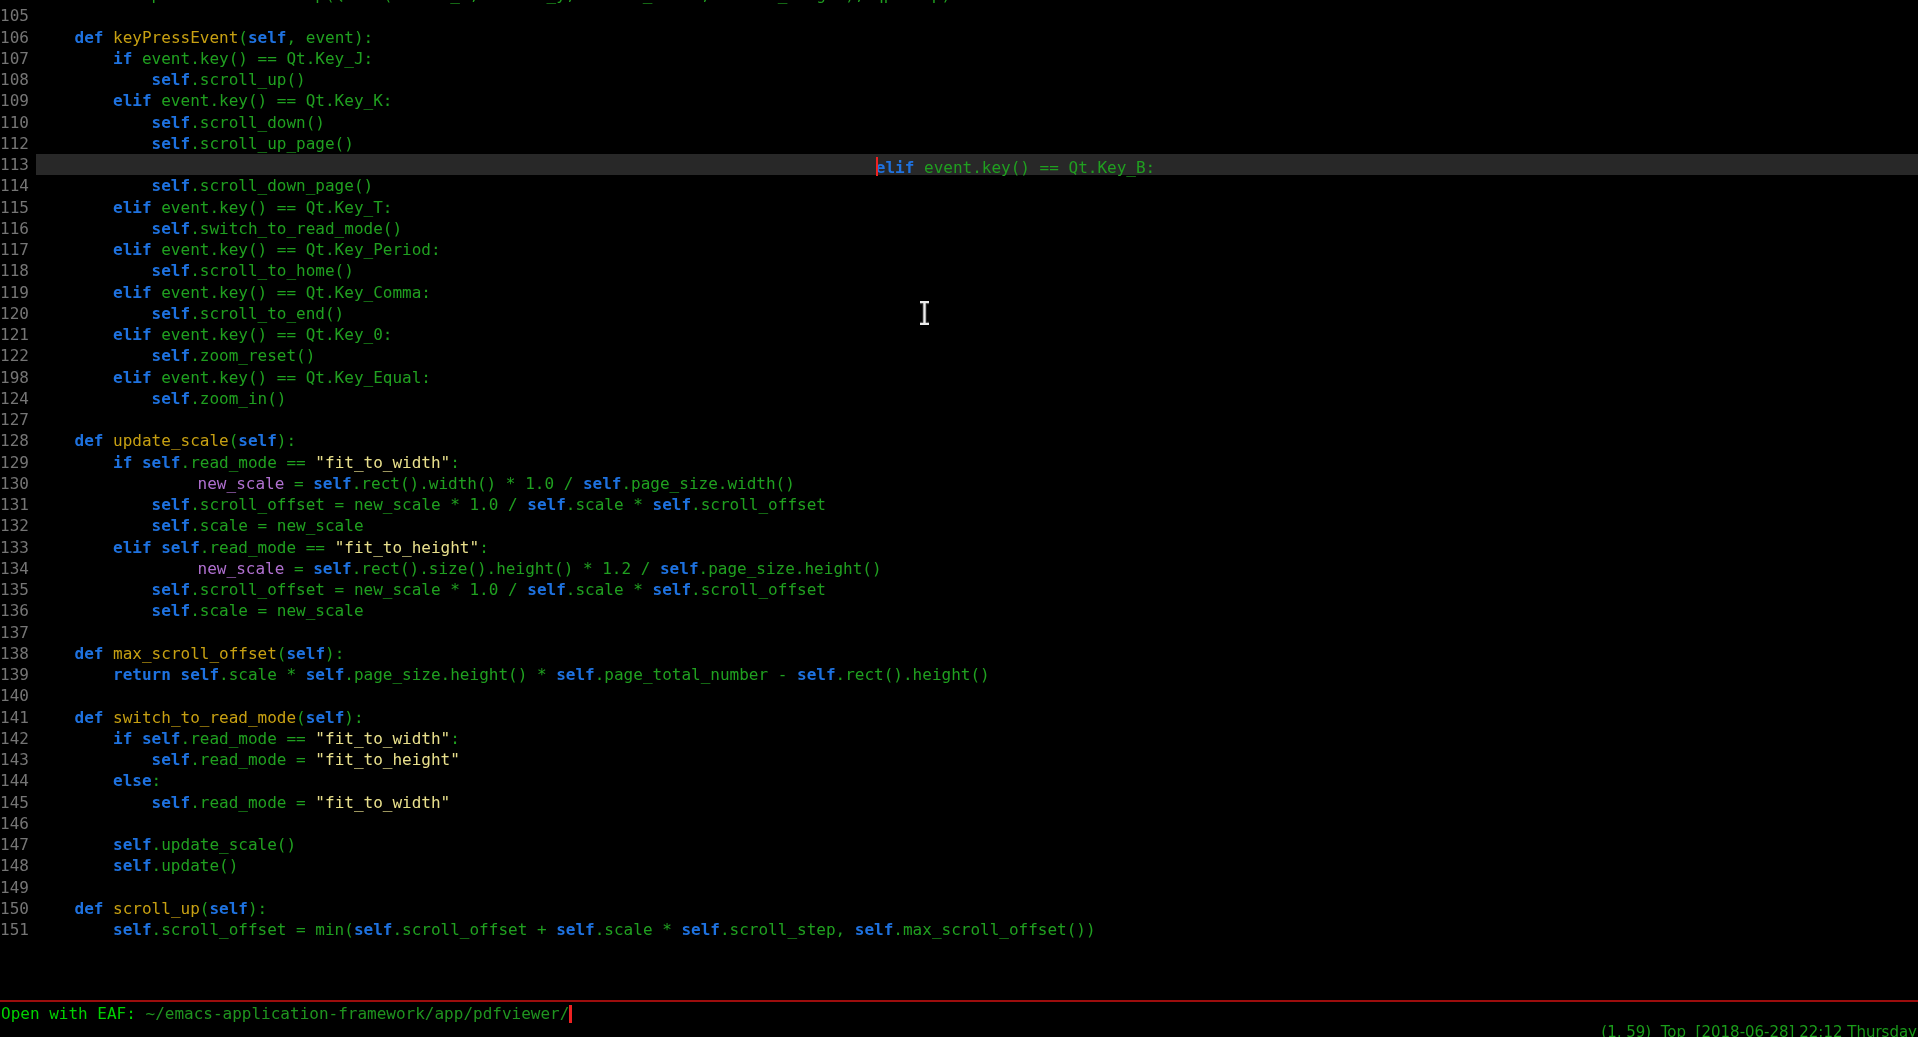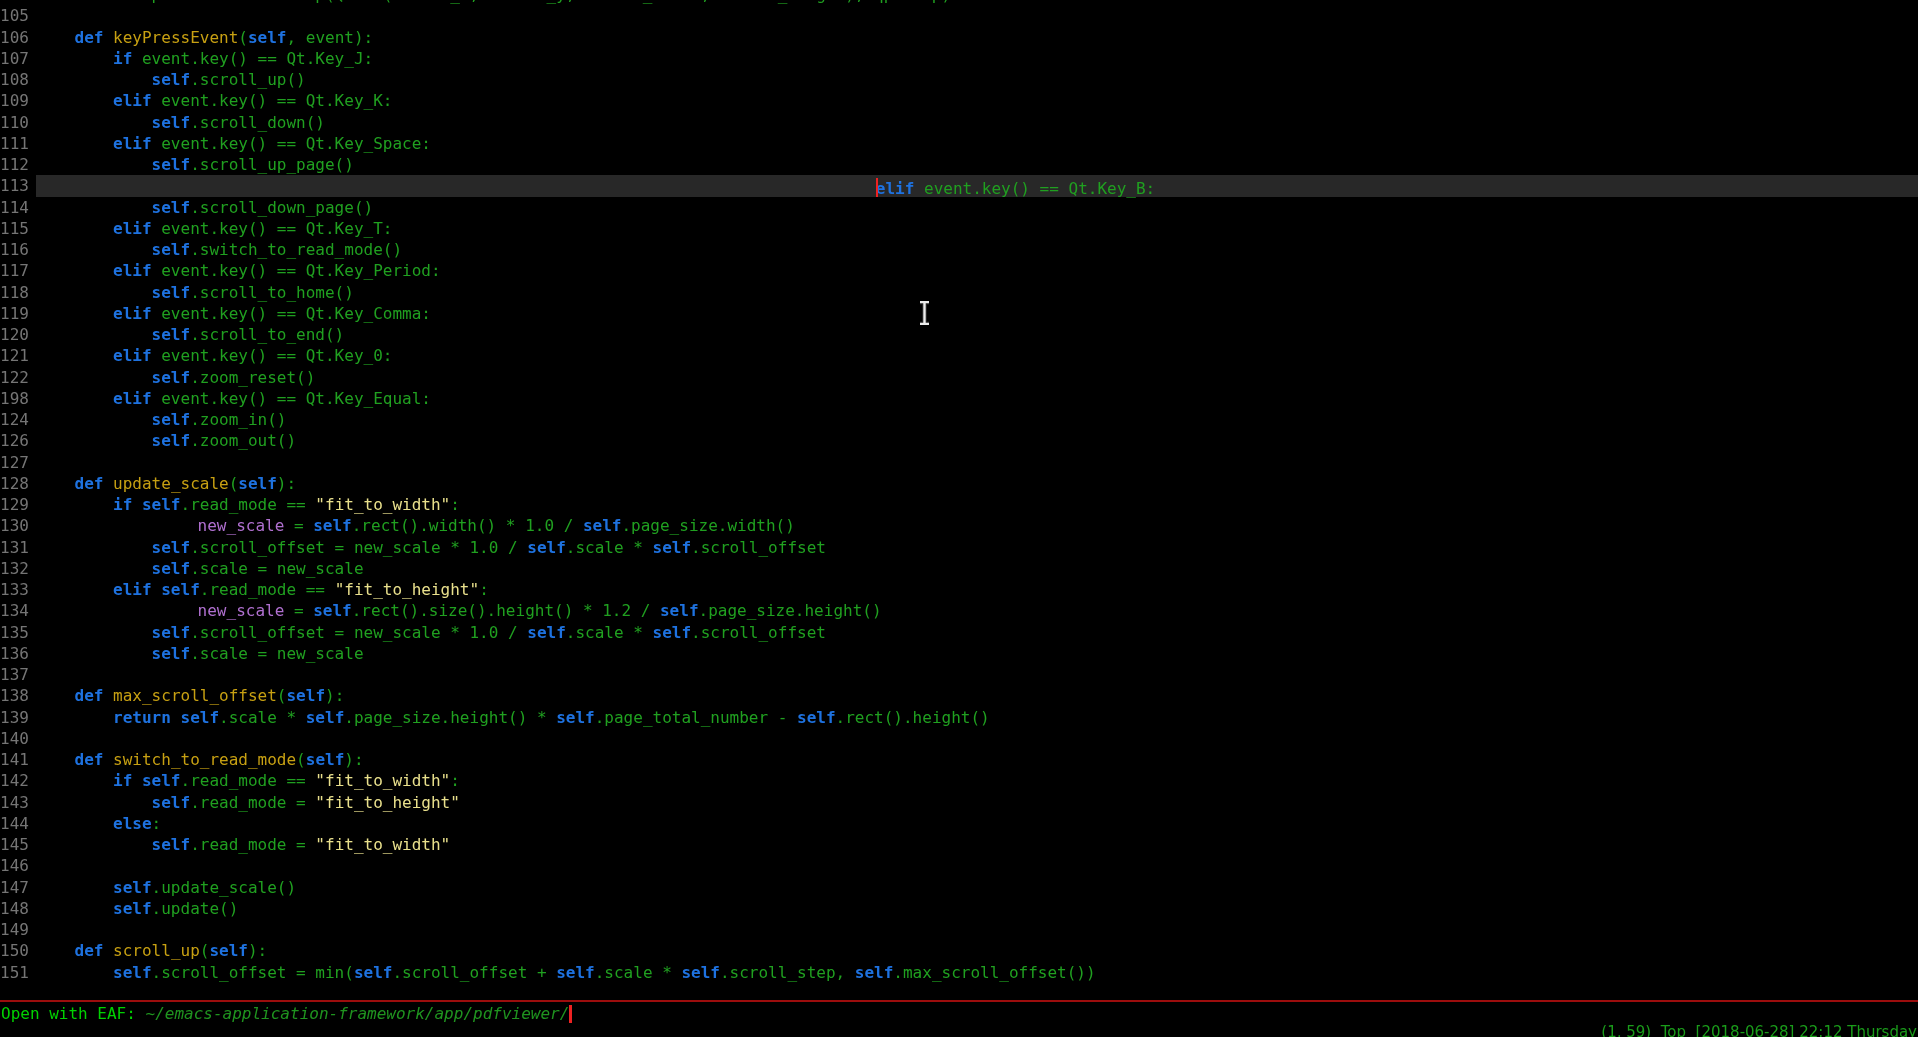--- a/index.html
+++ b/index.html
@@ -53,21 +53,21 @@
   }
   .minibuffer{
     position:absolute;
     left:0;right:0;top:1003px;
     height:21px;line-height:21px;
     font-size:16px;
     padding-left:1px;
     white-space:pre;
   }
   .mb-prompt{color:var(--prompt);}
-  .mb-input{color:var(--minibuffer-input);font-style:italic;}
+  .mb-input{color:var(--minibuffer-input);}
   .mb-caret{
     display:inline-block;
     width:3px;height:18px;
     background:var(--cursor);
     vertical-align:middle;
     margin-left:0px;
     position:relative;top:-1px;
   }
   .tray{
     position:absolute;
@@ -89,35 +89,33 @@
 <body>
 
 <div class="editor" id="code-lines">
     <div class="line"><span class="ln">104</span><span class="code"><span class="t-d">            painter.drawPixmap(QRect(render_x, render_y, render_width, render_height), qpixmap)</span></span></div>
     <div class="line"><span class="ln">105</span><span class="code"></span></div>
     <div class="line"><span class="ln">106</span><span class="code"><span class="t-d">    </span><span class="t-k">def</span><span class="t-d"> </span><span class="t-f">keyPressEvent</span><span class="t-d">(</span><span class="t-k">self</span><span class="t-d">, event):</span></span></div>
     <div class="line"><span class="ln">107</span><span class="code"><span class="t-d">        </span><span class="t-k">if</span><span class="t-d"> event.key() == Qt.Key_J:</span></span></div>
     <div class="line"><span class="ln">108</span><span class="code"><span class="t-d">            </span><span class="t-k">self</span><span class="t-d">.scroll_up()</span></span></div>
     <div class="line"><span class="ln">109</span><span class="code"><span class="t-d">        </span><span class="t-k">elif</span><span class="t-d"> event.key() == Qt.Key_K:</span></span></div>
     <div class="line"><span class="ln">110</span><span class="code"><span class="t-d">            </span><span class="t-k">self</span><span class="t-d">.scroll_down()</span></span></div>
-    <div class="line"><span class="ln">111</span><span class="code"><span class="t-d">        </span><span class="t-k">elif</span><span class="t-d"> event.key() == Qt.Key_Space:</span></span></div>
     <div class="line"><span class="ln">112</span><span class="code"><span class="t-d">            </span><span class="t-k">self</span><span class="t-d">.scroll_up_page()</span></span></div>
     <div class="line hl"><span class="ln">113</span><span class="code"><span class="t-d">        </span><span class="caret"></span><span class="t-k">elif</span><span class="t-d"> event.key() == Qt.Key_B:</span></span></div>
     <div class="line"><span class="ln">114</span><span class="code"><span class="t-d">            </span><span class="t-k">self</span><span class="t-d">.scroll_down_page()</span></span></div>
     <div class="line"><span class="ln">115</span><span class="code"><span class="t-d">        </span><span class="t-k">elif</span><span class="t-d"> event.key() == Qt.Key_T:</span></span></div>
     <div class="line"><span class="ln">116</span><span class="code"><span class="t-d">            </span><span class="t-k">self</span><span class="t-d">.switch_to_read_mode()</span></span></div>
     <div class="line"><span class="ln">117</span><span class="code"><span class="t-d">        </span><span class="t-k">elif</span><span class="t-d"> event.key() == Qt.Key_Period:</span></span></div>
     <div class="line"><span class="ln">118</span><span class="code"><span class="t-d">            </span><span class="t-k">self</span><span class="t-d">.scroll_to_home()</span></span></div>
     <div class="line"><span class="ln">119</span><span class="code"><span class="t-d">        </span><span class="t-k">elif</span><span class="t-d"> event.key() == Qt.Key_Comma:</span></span></div>
     <div class="line"><span class="ln">120</span><span class="code"><span class="t-d">            </span><span class="t-k">self</span><span class="t-d">.scroll_to_end()</span></span></div>
     <div class="line"><span class="ln">121</span><span class="code"><span class="t-d">        </span><span class="t-k">elif</span><span class="t-d"> event.key() == Qt.Key_0:</span></span></div>
     <div class="line"><span class="ln">122</span><span class="code"><span class="t-d">            </span><span class="t-k">self</span><span class="t-d">.zoom_reset()</span></span></div>
     <div class="line"><span class="ln">198</span><span class="code"><span class="t-d">        </span><span class="t-k">elif</span><span class="t-d"> event.key() == Qt.Key_Equal:</span></span></div>
     <div class="line"><span class="ln">124</span><span class="code"><span class="t-d">            </span><span class="t-k">self</span><span class="t-d">.zoom_in()</span></span></div>
-    <div class="line"><span class="ln">126</span><span class="code"><span class="t-d">            </span><span class="t-k">self</span><span class="t-d">.zoom_out()</span></span></div>
     <div class="line"><span class="ln">127</span><span class="code"></span></div>
     <div class="line"><span class="ln">128</span><span class="code"><span class="t-d">    </span><span class="t-k">def</span><span class="t-d"> </span><span class="t-f">update_scale</span><span class="t-d">(</span><span class="t-k">self</span><span class="t-d">):</span></span></div>
     <div class="line"><span class="ln">129</span><span class="code"><span class="t-d">        </span><span class="t-k">if</span><span class="t-d"> </span><span class="t-k">self</span><span class="t-d">.read_mode == </span><span class="t-s">"fit_to_width"</span><span class="t-d">:</span></span></div>
     <div class="line"><span class="ln">130</span><span class="code"><span class="t-d">            </span><span class="t-v">new_scale</span><span class="t-d"> = </span><span class="t-k">self</span><span class="t-d">.rect().width() * 1.0 / </span><span class="t-k">self</span><span class="t-d">.page_size.width()</span></span></div>
     <div class="line"><span class="ln">131</span><span class="code"><span class="t-d">            </span><span class="t-k">self</span><span class="t-d">.scroll_offset = new_scale * 1.0 / </span><span class="t-k">self</span><span class="t-d">.scale * </span><span class="t-k">self</span><span class="t-d">.scroll_offset</span></span></div>
     <div class="line"><span class="ln">132</span><span class="code"><span class="t-d">            </span><span class="t-k">self</span><span class="t-d">.scale = new_scale</span></span></div>
     <div class="line"><span class="ln">133</span><span class="code"><span class="t-d">        </span><span class="t-k">elif</span><span class="t-d"> </span><span class="t-k">self</span><span class="t-d">.read_mode == </span><span class="t-s">"fit_to_height"</span><span class="t-d">:</span></span></div>
     <div class="line"><span class="ln">134</span><span class="code"><span class="t-d">            </span><span class="t-v">new_scale</span><span class="t-d"> = </span><span class="t-k">self</span><span class="t-d">.rect().size().height() * 1.2 / </span><span class="t-k">self</span><span class="t-d">.page_size.height()</span></span></div>
     <div class="line"><span class="ln">135</span><span class="code"><span class="t-d">            </span><span class="t-k">self</span><span class="t-d">.scroll_offset = new_scale * 1.0 / </span><span class="t-k">self</span><span class="t-d">.scale * </span><span class="t-k">self</span><span class="t-d">.scroll_offset</span></span></div>
     <div class="line"><span class="ln">136</span><span class="code"><span class="t-d">            </span><span class="t-k">self</span><span class="t-d">.scale = new_scale</span></span></div>

